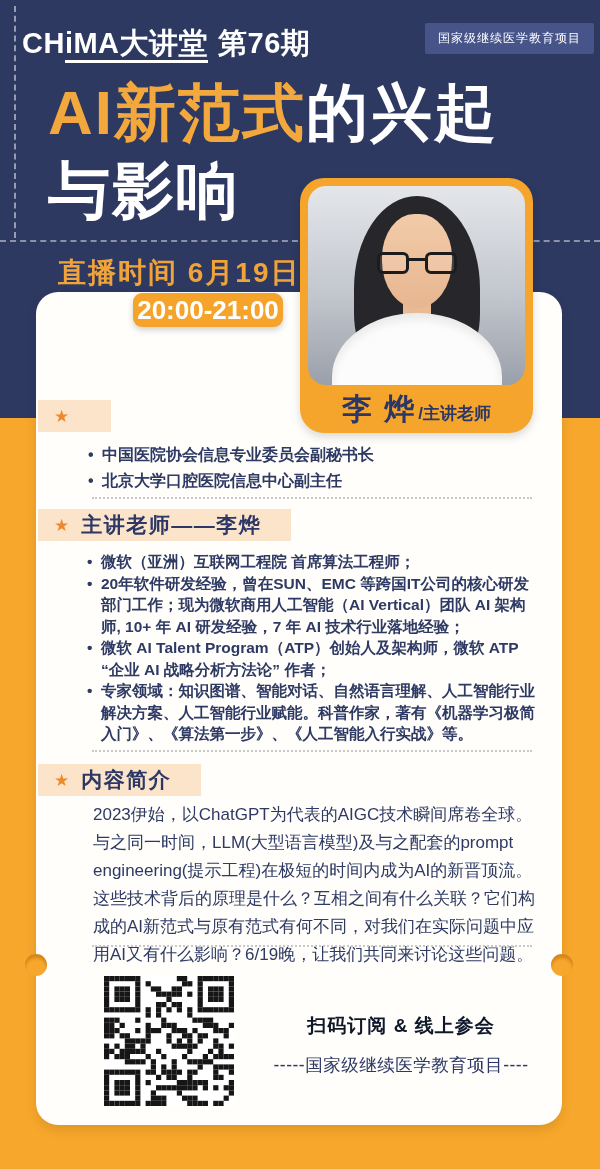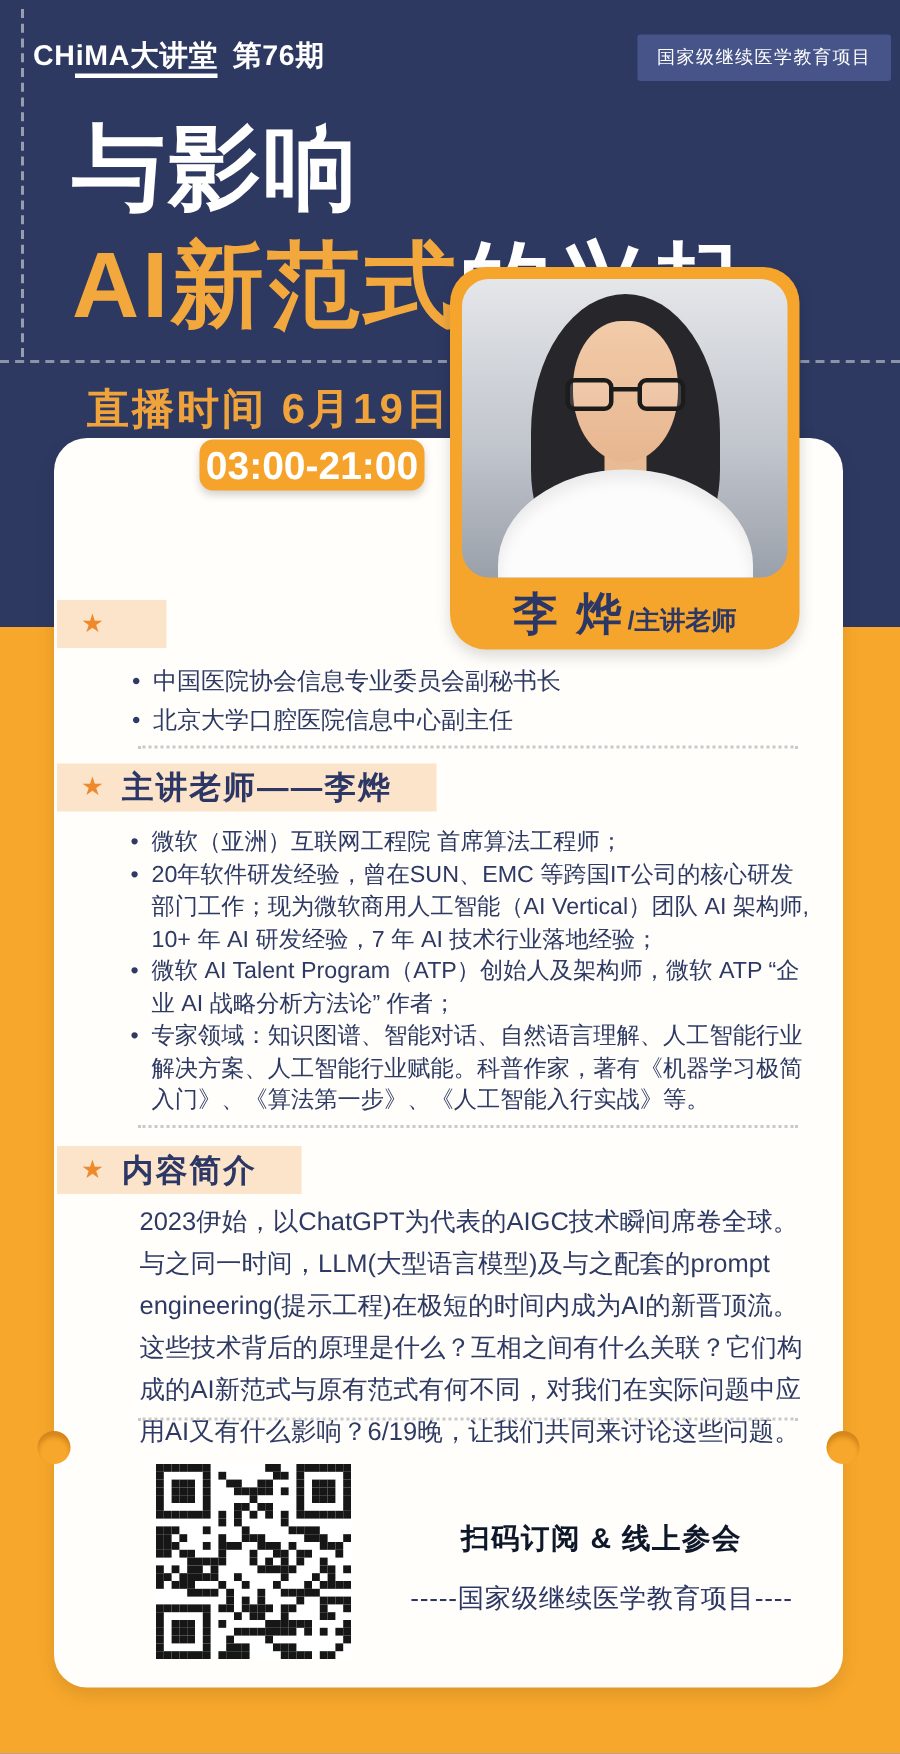--- a/index.html
+++ b/index.html
@@ -2,21 +2,21 @@
 <html><head>
 <meta charset="utf-8">
 <style>
   html,body{margin:0;padding:0;background:#888;}
   .poster{position:relative;width:600px;height:1169px;overflow:hidden;
           background:#F7A72B;font-family:"Liberation Sans","DejaVu Sans",sans-serif;}
   
   .bg-navy{position:absolute;left:0;top:0;width:600px;height:418px;background:#2E3962;z-index:0;}
   .dash-v{position:absolute;left:14px;top:6px;height:232px;border-left:2px dashed rgba(255,255,255,.5);z-index:1;}
   .dash-h{position:absolute;left:0;top:240px;width:600px;border-top:2px dashed rgba(255,255,255,.45);z-index:1;}
-  .logo{position:absolute;left:22px;top:24px;color:#fff;font-weight:bold;font-size:19px;letter-spacing:.5px;z-index:2;white-space:nowrap;}
+  .logo{position:absolute;left:22px;top:24px;color:#fff;font-weight:bold;font-size:29px;letter-spacing:.5px;z-index:2;white-space:nowrap;}
   .logo .u{border-bottom:3px solid #fff;padding-bottom:1px;}
   .logo .i{text-transform:lowercase;}
   .logo .issue{margin-left:10px;}
   .gov-badge{position:absolute;right:6px;top:23px;background:#475489;color:#fff;
              font-size:12px;padding:7px 13px;border-radius:2px;letter-spacing:1px;z-index:2;}
   .title{position:absolute;left:48px;top:74px;font-size:62px;line-height:78px;font-weight:800;
          letter-spacing:2px;color:#fff;z-index:2;white-space:nowrap;}
   .title .hl{color:#F2A83C;}
   .live-label{position:absolute;left:58px;top:254px;font-size:28px;font-weight:800;color:#F0A33A;letter-spacing:2px;z-index:2;}
   .time-badge{position:absolute;left:133px;top:293px;width:150px;height:34px;background:#F5A32B;border-radius:9px;
@@ -40,21 +40,21 @@
   .body-suit{position:absolute;left:24px;bottom:-6px;width:170px;height:78px;background:#fcfcfc;
              border-radius:55% 55% 0 0/90% 90% 0 0;box-shadow:inset 0 6px 10px rgba(0,0,0,.08);}
   .photo-label{position:absolute;left:0;right:0;top:211px;text-align:center;color:#2C3765;white-space:nowrap;}
   .photo-label .nm{font-size:30px;font-weight:900;letter-spacing:2px;}
   .photo-label .rl{font-size:17px;font-weight:700;margin-left:2px;}
   
   .sec-bar{position:absolute;left:38px;height:32px;background:#FBE4C9;display:inline-flex;align-items:center;
            padding:0 30px 0 16px;z-index:3;}
   .sec-bar .star{color:#EE8A2D;font-size:17px;margin-right:12px;}
   .sec-bar .t{color:#2C3765;font-size:21px;font-weight:800;letter-spacing:1.5px;white-space:nowrap;}
-  .bullets{position:absolute;margin:0;padding:0;list-style:none;z-index:3;color:#2E3A64;}
+  .bullets{position:absolute;margin:0;padding:0;list-style:none;z-index:3;color:#2E3A64;font-weight:bold;}
   .bullets li{position:relative;padding-left:14px;}
   .bullets li::before{content:"•";position:absolute;left:0;top:0;}
   .host-bullets{left:88px;top:442px;font-size:16px;line-height:26px;width:440px;}
   .spk-bullets{left:87px;top:551px;font-size:15.5px;line-height:21.5px;width:456px;}
   .divider{position:absolute;left:92px;width:440px;border-top:2px dotted #c9c9c9;z-index:3;}
   .d1{top:497px;} .d2{top:750px;} .d3{top:945px;}
   .bar-host{top:400px;} .bar-spk{top:509px;} .bar-intro{top:764px;}
   .intro-p{position:absolute;left:93px;top:801px;width:446px;font-size:17px;line-height:28px;color:#2E3A64;z-index:3;margin:0;}
   
   .notch{position:absolute;width:22px;height:22px;border-radius:50%;background:#F7A72B;z-index:6;
@@ -76,26 +76,26 @@
   <div class="dash-v"></div>
   <div class="dash-h"></div>
 
   <div class="logo">
     <span>CH</span><span class="u"><span class="i">i</span><span>MA</span><span>大讲堂</span></span><span class="issue">第76期</span>
   </div>
 
   <div class="gov-badge">国家级继续医学教育项目</div>
 
   <div class="title">
+    <div><span class="hl">AI新范式</span><span>的兴起</span></div>
     <div>与影响</div>
-    <div><span class="hl">AI新范式</span><span>的兴起</span></div>
   </div>
 
   <div class="live-label">直播时间 6月19日</div>
-  <div class="time-badge">03:00-21:00</div>
+  <div class="time-badge">20:00-21:00</div>
 
   <div class="card"></div>
 
   <div class="photo-frame">
     <div class="photo">
       <div class="hair"></div>
       <div class="neck"></div>
       <div class="body-suit"></div>
       <div class="face"></div>
       <div class="glasses">

